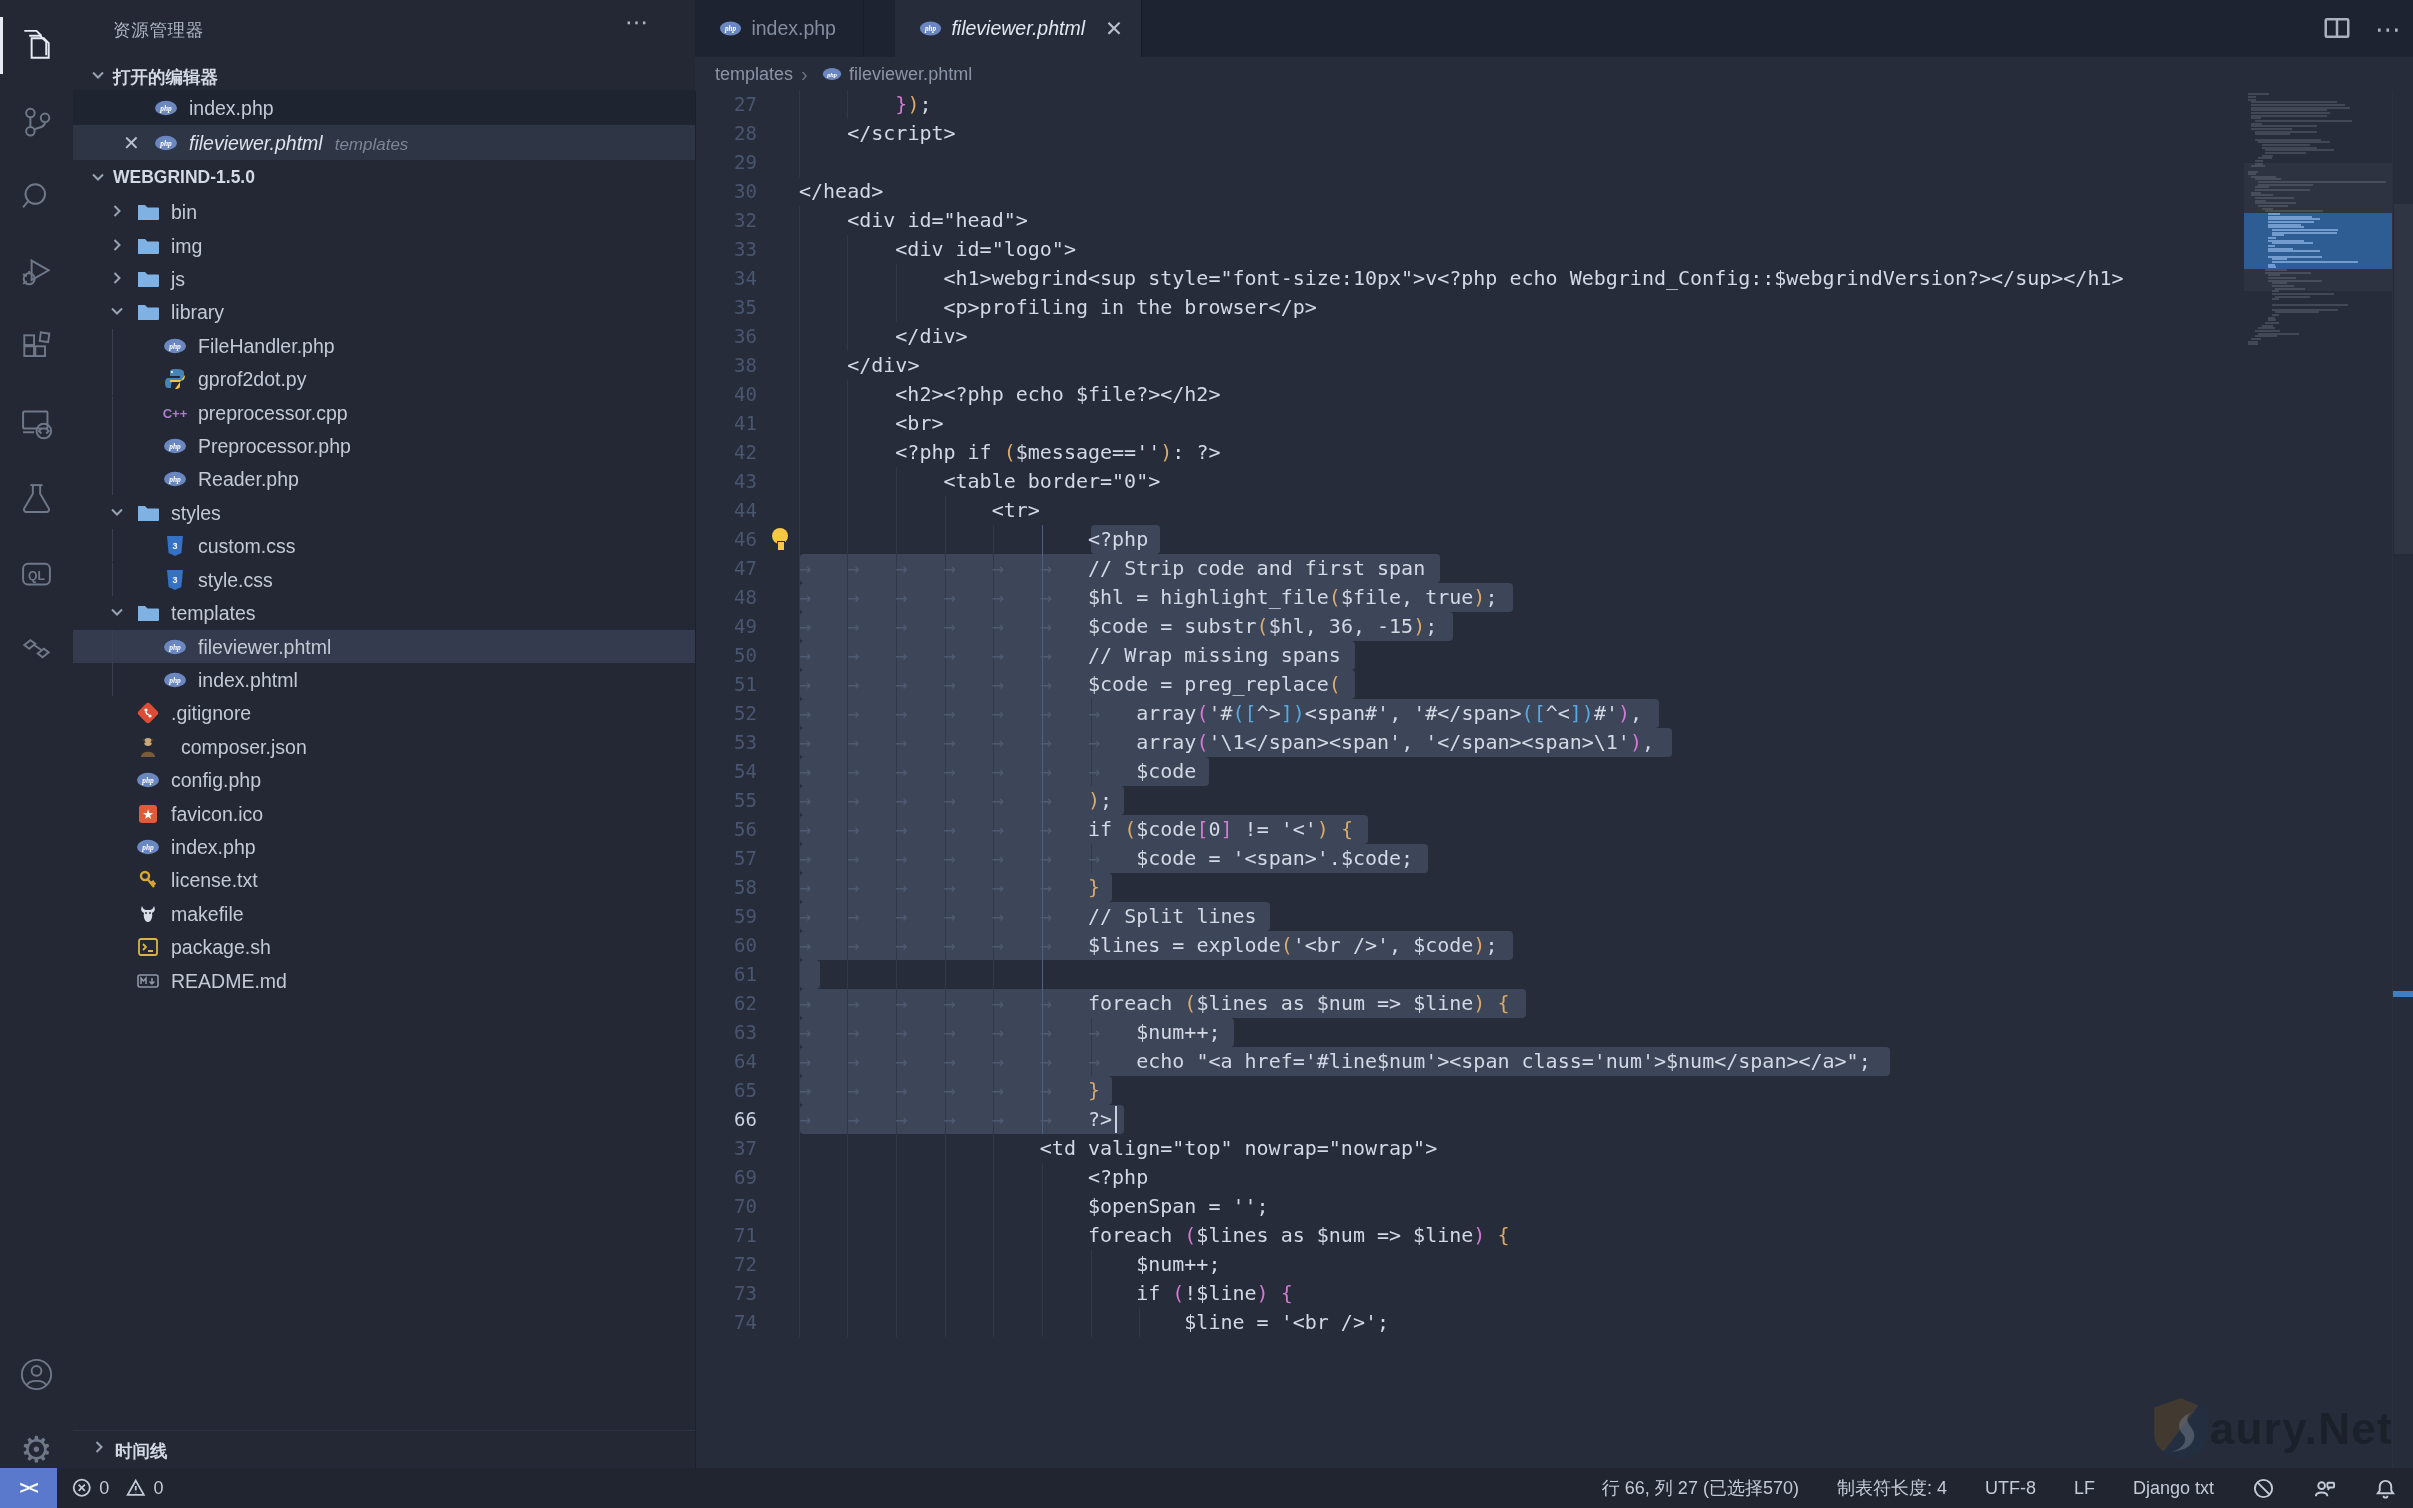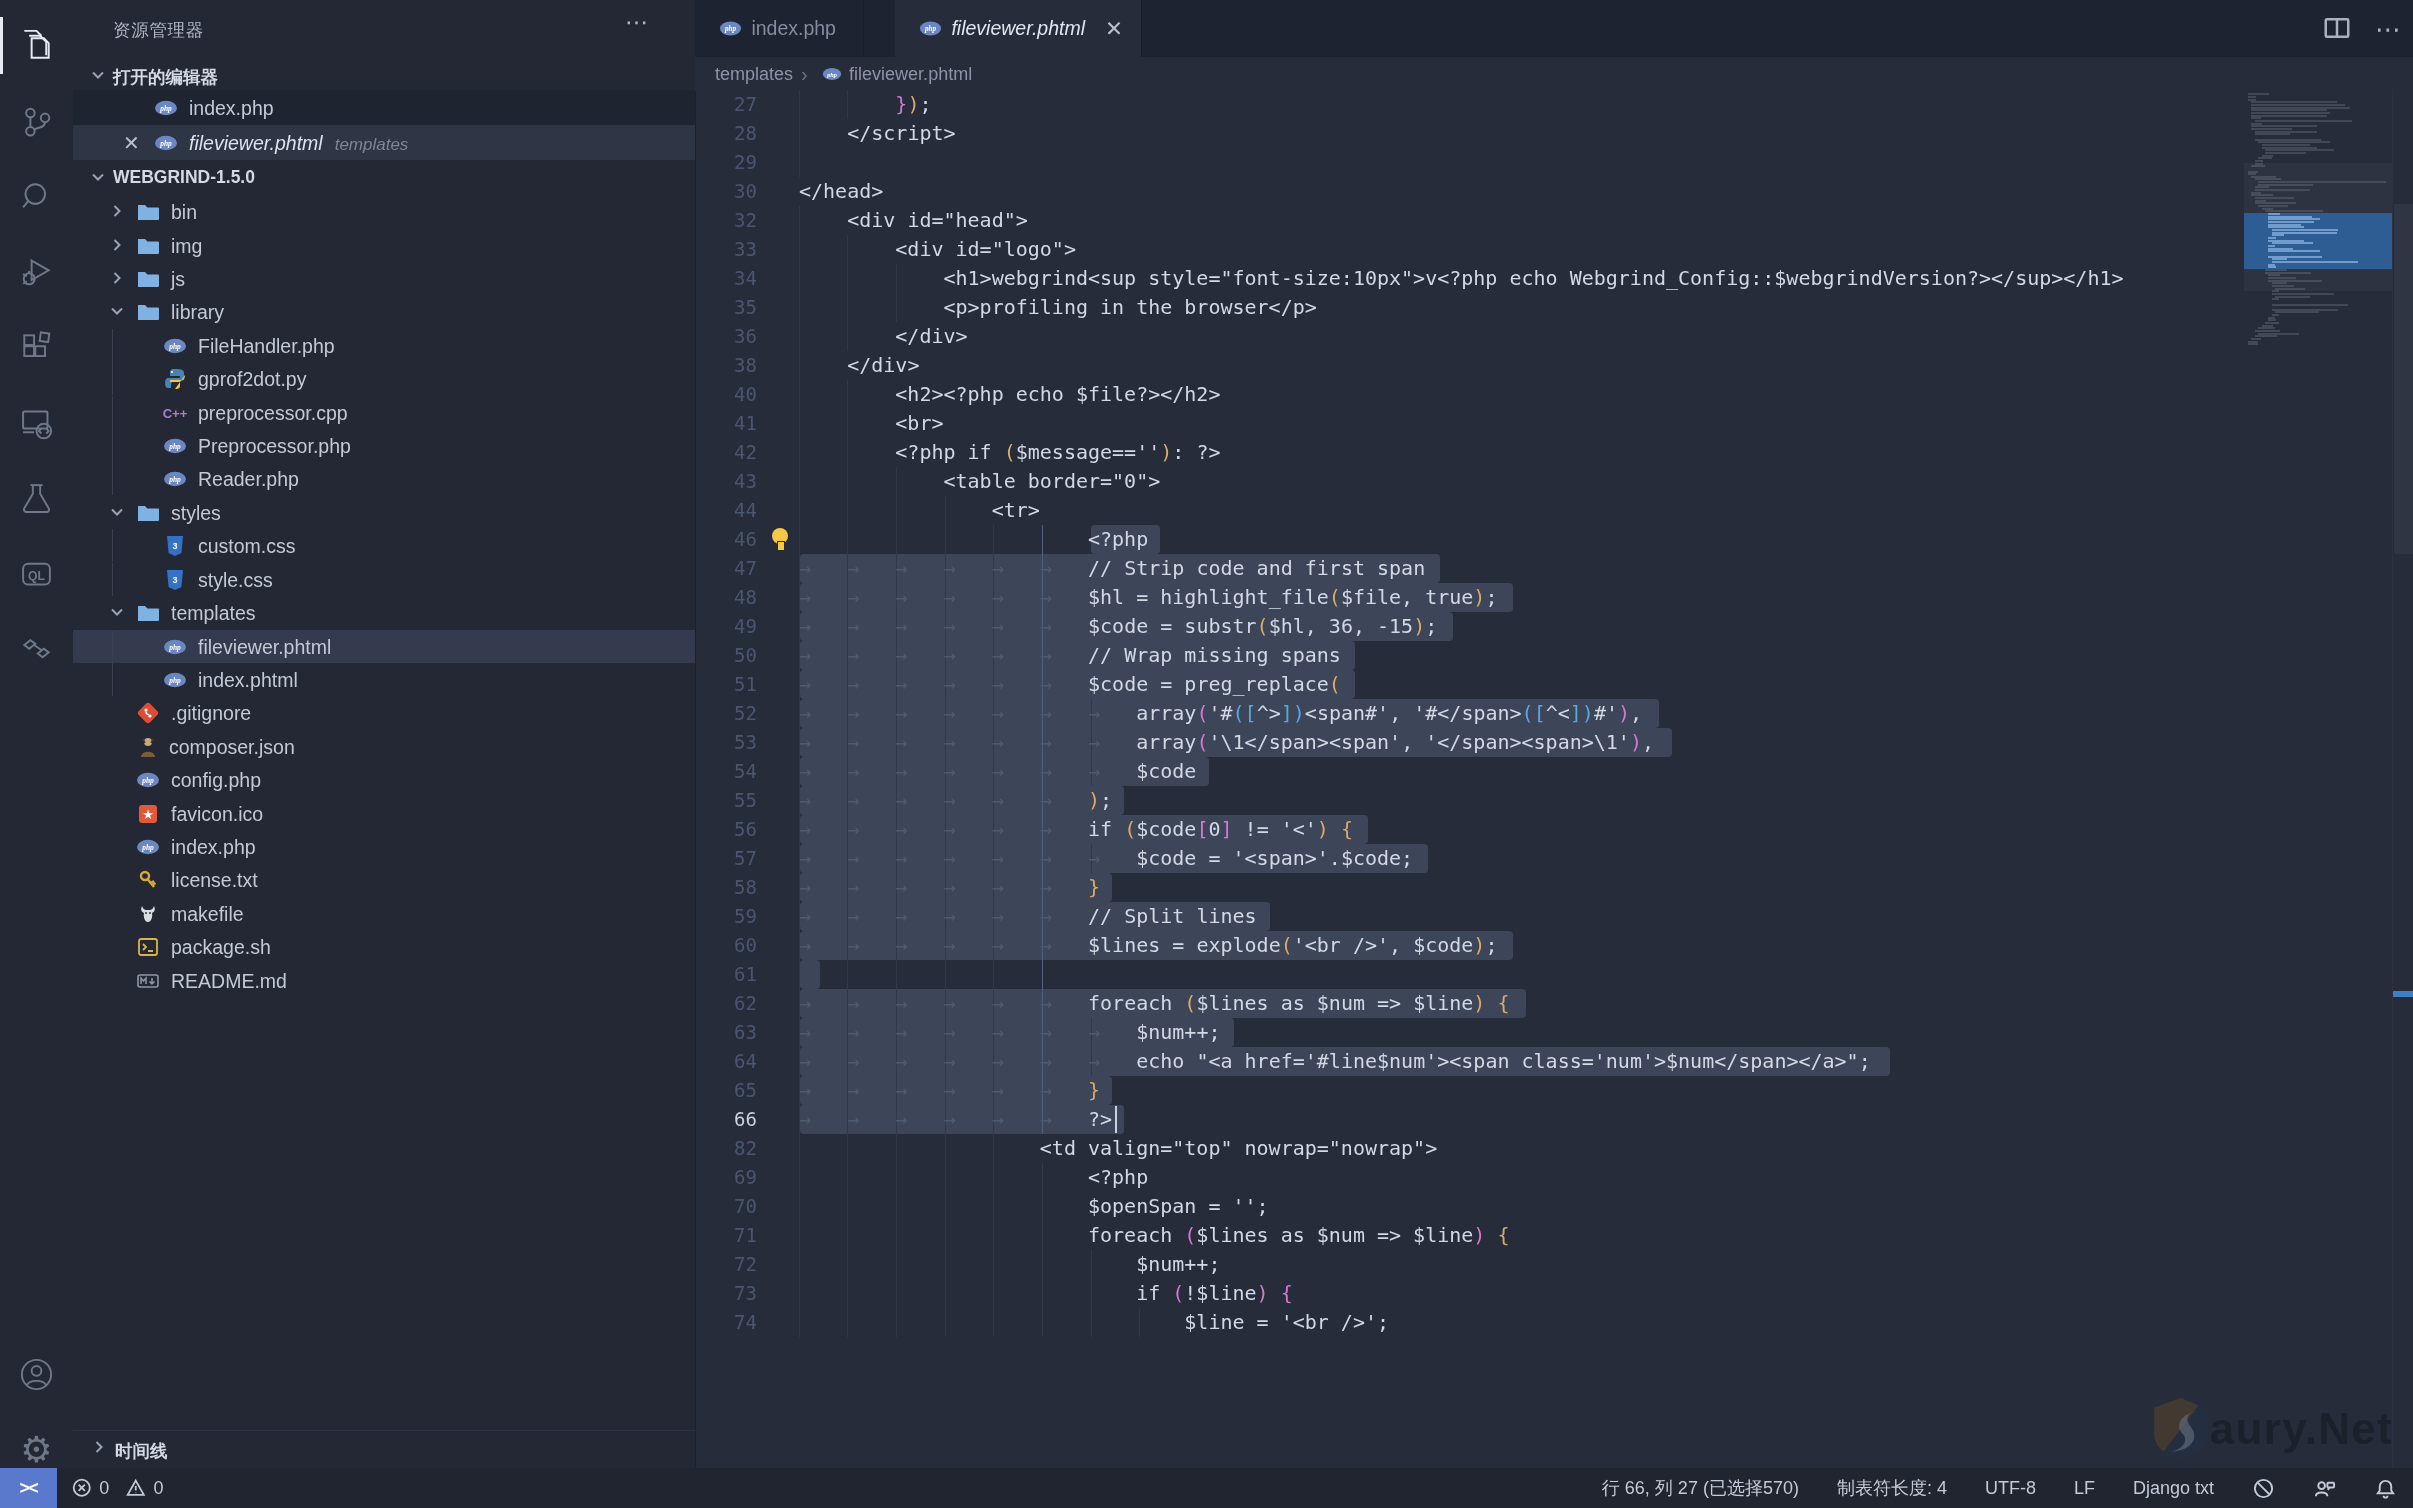--- a/index.html
+++ b/index.html
@@ -345,21 +345,21 @@
               <path d="M10 10.5 c0 3 1.5 3 3 3.2" stroke="#fff" stroke-width="1.4" fill="none"></path>
             </svg></span>
           <span class="txt" style="left:98px;">.gitignore</span>
         </div>
         <div class="row" style="top: 730px; height: 33px;">
           <span class="ic" style="left:63px;"><svg viewBox="0 0 24 24">
               <circle cx="12" cy="7" r="4" fill="#c9a87c"></circle>
               <path d="M5 22 c0 -7 14 -7 14 0 z" fill="#7a5b3a"></path>
               <path d="M7 4 l2 4 M17 4 l-2 4" stroke="#4b3622" stroke-width="1.6"></path>
             </svg></span>
-          <span class="txt" style="left:96px;">composer.json</span>
+          <span class="txt" style="left:108px;">composer.json</span>
         </div>
         <div class="row" style="top: 763px; height: 33px;">
           <span class="ic" style="left:63px;"><svg viewBox="0 0 24 24" style="font-size:29px">
               <ellipse cx="12" cy="12" rx="11" ry="7.2" fill="#6b87c2"></ellipse>
               <text x="12" y="15" font-size="7.5" fill="#fff" text-anchor="middle" font-style="italic" font-weight="bold" font-family="Liberation Serif,serif">php</text>
             </svg></span>
           <span class="txt" style="left:98px;">config.php</span>
         </div>
         <div class="row" style="top: 797px; height: 33px;">
           <span class="ic" style="left:63px;"><svg viewBox="0 0 24 24" style="font-size:29px">
@@ -481,21 +481,21 @@
       <div class="cl"><div class="selr" style="left: 105px; width: 628px;"></div><div class="g" style="left: 104px;"></div><div class="g" style="left: 152px;"></div><div class="g" style="left: 201px;"></div><div class="g" style="left: 250px;"></div><div class="g" style="left: 298px;"></div><div class="g act" style="left: 347px;"></div><div class="g" style="left: 396px;"></div><div class="ln">57</div><div class="code"><span class="ws">→   </span><span class="ws">→   </span><span class="ws">→   </span><span class="ws">→   </span><span class="ws">→   </span><span class="ws">→   </span><span class="ws">→   </span><span class="c-d">$code = '&lt;span&gt;'.$code;</span></div></div>
       <div class="cl"><div class="selr" style="left: 105px; width: 312px;"></div><div class="g" style="left: 104px;"></div><div class="g" style="left: 152px;"></div><div class="g" style="left: 201px;"></div><div class="g" style="left: 250px;"></div><div class="g" style="left: 298px;"></div><div class="g act" style="left: 347px;"></div><div class="ln">58</div><div class="code"><span class="ws">→   </span><span class="ws">→   </span><span class="ws">→   </span><span class="ws">→   </span><span class="ws">→   </span><span class="ws">→   </span><span class="c-g">}</span></div></div>
       <div class="cl"><div class="selr" style="left: 105px; width: 470px;"></div><div class="g" style="left: 104px;"></div><div class="g" style="left: 152px;"></div><div class="g" style="left: 201px;"></div><div class="g" style="left: 250px;"></div><div class="g" style="left: 298px;"></div><div class="g act" style="left: 347px;"></div><div class="ln">59</div><div class="code"><span class="ws">→   </span><span class="ws">→   </span><span class="ws">→   </span><span class="ws">→   </span><span class="ws">→   </span><span class="ws">→   </span><span class="c-d">// Split lines</span></div></div>
       <div class="cl"><div class="selr" style="left: 105px; width: 713px;"></div><div class="g" style="left: 104px;"></div><div class="g" style="left: 152px;"></div><div class="g" style="left: 201px;"></div><div class="g" style="left: 250px;"></div><div class="g" style="left: 298px;"></div><div class="g act" style="left: 347px;"></div><div class="ln">60</div><div class="code"><span class="ws">→   </span><span class="ws">→   </span><span class="ws">→   </span><span class="ws">→   </span><span class="ws">→   </span><span class="ws">→   </span><span class="c-d">$lines = explode</span><span class="c-g">(</span><span class="c-d">'&lt;br /&gt;', $code</span><span class="c-g">)</span><span class="c-d">;</span></div></div>
       <div class="cl"><div class="selr" style="left: 105px; width: 20px;"></div><div class="g" style="left: 104px;"></div><div class="g" style="left: 152px;"></div><div class="g" style="left: 201px;"></div><div class="g" style="left: 250px;"></div><div class="g" style="left: 298px;"></div><div class="g act" style="left: 347px;"></div><div class="ln">61</div><div class="code"><span>                        </span></div></div>
       <div class="cl"><div class="selr" style="left: 105px; width: 726px;"></div><div class="g" style="left: 104px;"></div><div class="g" style="left: 152px;"></div><div class="g" style="left: 201px;"></div><div class="g" style="left: 250px;"></div><div class="g" style="left: 298px;"></div><div class="g act" style="left: 347px;"></div><div class="ln">62</div><div class="code"><span class="ws">→   </span><span class="ws">→   </span><span class="ws">→   </span><span class="ws">→   </span><span class="ws">→   </span><span class="ws">→   </span><span class="c-d">foreach </span><span class="c-g">(</span><span class="c-d">$lines as $num =&gt; $line</span><span class="c-g">)</span><span class="c-d"> </span><span class="c-g">{</span></div></div>
       <div class="cl"><div class="selr" style="left: 105px; width: 434px;"></div><div class="g" style="left: 104px;"></div><div class="g" style="left: 152px;"></div><div class="g" style="left: 201px;"></div><div class="g" style="left: 250px;"></div><div class="g" style="left: 298px;"></div><div class="g act" style="left: 347px;"></div><div class="g" style="left: 396px;"></div><div class="ln">63</div><div class="code"><span class="ws">→   </span><span class="ws">→   </span><span class="ws">→   </span><span class="ws">→   </span><span class="ws">→   </span><span class="ws">→   </span><span class="ws">→   </span><span class="c-d">$num++;</span></div></div>
       <div class="cl"><div class="selr" style="left: 105px; width: 1090px;"></div><div class="g" style="left: 104px;"></div><div class="g" style="left: 152px;"></div><div class="g" style="left: 201px;"></div><div class="g" style="left: 250px;"></div><div class="g" style="left: 298px;"></div><div class="g act" style="left: 347px;"></div><div class="g" style="left: 396px;"></div><div class="ln">64</div><div class="code"><span class="ws">→   </span><span class="ws">→   </span><span class="ws">→   </span><span class="ws">→   </span><span class="ws">→   </span><span class="ws">→   </span><span class="ws">→   </span><span class="c-d">echo "&lt;a href='#line$num'&gt;&lt;span class='num'&gt;$num&lt;/span&gt;&lt;/a&gt;";</span></div></div>
       <div class="cl"><div class="selr" style="left: 105px; width: 312px;"></div><div class="g" style="left: 104px;"></div><div class="g" style="left: 152px;"></div><div class="g" style="left: 201px;"></div><div class="g" style="left: 250px;"></div><div class="g" style="left: 298px;"></div><div class="g act" style="left: 347px;"></div><div class="ln">65</div><div class="code"><span class="ws">→   </span><span class="ws">→   </span><span class="ws">→   </span><span class="ws">→   </span><span class="ws">→   </span><span class="ws">→   </span><span class="c-g">}</span></div></div>
       <div class="cl"><div class="selr" style="left: 105px; width: 324px;"></div><div class="g" style="left: 104px;"></div><div class="g" style="left: 152px;"></div><div class="g" style="left: 201px;"></div><div class="g" style="left: 250px;"></div><div class="g" style="left: 298px;"></div><div class="g act" style="left: 347px;"></div><div class="ln cur">66</div><div class="code"><span class="ws">→   </span><span class="ws">→   </span><span class="ws">→   </span><span class="ws">→   </span><span class="ws">→   </span><span class="ws">→   </span><span class="c-d">?&gt;</span></div><div class="cursor" style="left: 420px; top: 1.3px;"></div></div>
-      <div class="cl"><div class="g" style="left: 104px;"></div><div class="g" style="left: 152px;"></div><div class="g" style="left: 201px;"></div><div class="g" style="left: 250px;"></div><div class="g" style="left: 298px;"></div><div class="ln">82</div><div class="code"><span>                    </span><span class="c-d">&lt;td valign="top" nowrap="nowrap"&gt;</span></div></div>
+      <div class="cl"><div class="g" style="left: 104px;"></div><div class="g" style="left: 152px;"></div><div class="g" style="left: 201px;"></div><div class="g" style="left: 250px;"></div><div class="g" style="left: 298px;"></div><div class="ln">37</div><div class="code"><span>                    </span><span class="c-d">&lt;td valign="top" nowrap="nowrap"&gt;</span></div></div>
       <div class="cl"><div class="g" style="left: 104px;"></div><div class="g" style="left: 152px;"></div><div class="g" style="left: 201px;"></div><div class="g" style="left: 250px;"></div><div class="g" style="left: 298px;"></div><div class="g" style="left: 347px;"></div><div class="ln">69</div><div class="code"><span>                        </span><span class="c-d">&lt;?php</span></div></div>
       <div class="cl"><div class="g" style="left: 104px;"></div><div class="g" style="left: 152px;"></div><div class="g" style="left: 201px;"></div><div class="g" style="left: 250px;"></div><div class="g" style="left: 298px;"></div><div class="g" style="left: 347px;"></div><div class="ln">70</div><div class="code"><span>                        </span><span class="c-d">$openSpan = '';</span></div></div>
       <div class="cl"><div class="g" style="left: 104px;"></div><div class="g" style="left: 152px;"></div><div class="g" style="left: 201px;"></div><div class="g" style="left: 250px;"></div><div class="g" style="left: 298px;"></div><div class="g" style="left: 347px;"></div><div class="ln">71</div><div class="code"><span>                        </span><span class="c-d">foreach </span><span class="c-p">(</span><span class="c-d">$lines as $num =&gt; $line</span><span class="c-p">)</span><span class="c-d"> </span><span class="c-g">{</span></div></div>
       <div class="cl"><div class="g" style="left: 104px;"></div><div class="g" style="left: 152px;"></div><div class="g" style="left: 201px;"></div><div class="g" style="left: 250px;"></div><div class="g" style="left: 298px;"></div><div class="g" style="left: 347px;"></div><div class="g" style="left: 396px;"></div><div class="ln">72</div><div class="code"><span>                            </span><span class="c-d">$num++;</span></div></div>
       <div class="cl"><div class="g" style="left: 104px;"></div><div class="g" style="left: 152px;"></div><div class="g" style="left: 201px;"></div><div class="g" style="left: 250px;"></div><div class="g" style="left: 298px;"></div><div class="g" style="left: 347px;"></div><div class="g" style="left: 396px;"></div><div class="ln">73</div><div class="code"><span>                            </span><span class="c-d">if </span><span class="c-p">(</span><span class="c-d">!$line</span><span class="c-p">)</span><span class="c-d"> </span><span class="c-p">{</span></div></div>
       <div class="cl"><div class="g" style="left: 104px;"></div><div class="g" style="left: 152px;"></div><div class="g" style="left: 201px;"></div><div class="g" style="left: 250px;"></div><div class="g" style="left: 298px;"></div><div class="g" style="left: 347px;"></div><div class="g" style="left: 396px;"></div><div class="g" style="left: 444px;"></div><div class="ln">74</div><div class="code"><span>                                </span><span class="c-d">$line = '&lt;br /&gt;';</span></div></div>
     </div>
 
   <div class="abs minimap" id="minimap">
       <div class="mm-slider" style="top: 73px; height: 128px;"></div>

